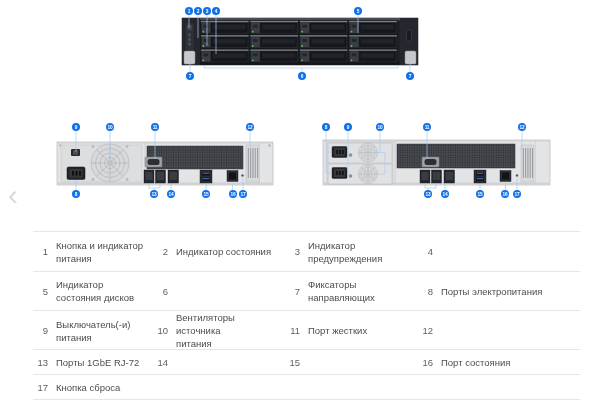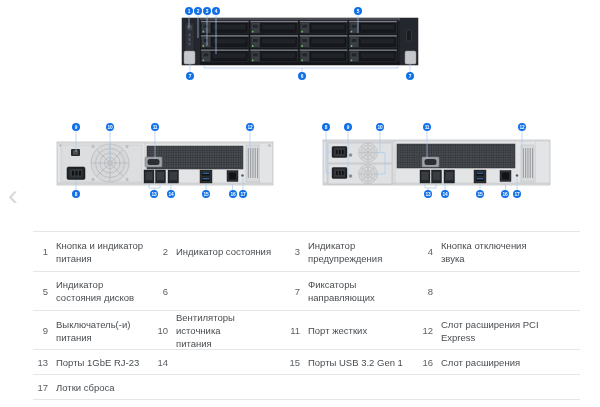--- a/index.html
+++ b/index.html
@@ -349,84 +349,80 @@
           <span class="legend-num">2</span>
           <span class="legend-label">Индикатор состояния</span>
         </div>
         <div class="legend-cell">
           <span class="legend-num">3</span>
           <span class="legend-label">Индикатор
 предупреждения</span>
         </div>
         <div class="legend-cell">
           <span class="legend-num">4</span>
-          <span class="legend-label">Кнопка отключения
-звука</span>
         </div>
       </div>
       <div class="legend-row" style="height: 39px;">
         <div class="legend-cell">
           <span class="legend-num">5</span>
           <span class="legend-label">Индикатор
 состояния дисков</span>
         </div>
         <div class="legend-cell">
           <span class="legend-num">6</span>
         </div>
         <div class="legend-cell">
           <span class="legend-num">7</span>
           <span class="legend-label">Фиксаторы
 направляющих</span>
         </div>
         <div class="legend-cell">
           <span class="legend-num">8</span>
+          <span class="legend-label">Порты электропитания</span>
         </div>
       </div>
       <div class="legend-row" style="height: 39px;">
         <div class="legend-cell">
           <span class="legend-num">9</span>
           <span class="legend-label">Выключатель(-и)
 питания</span>
         </div>
         <div class="legend-cell">
           <span class="legend-num">10</span>
           <span class="legend-label">Вентиляторы источника
 питания</span>
         </div>
         <div class="legend-cell">
           <span class="legend-num">11</span>
           <span class="legend-label">Порт жестких</span>
         </div>
         <div class="legend-cell">
           <span class="legend-num">12</span>
-          <span class="legend-label">Слот расширения PCI
-Express</span>
         </div>
       </div>
       <div class="legend-row" style="height: 25px;">
         <div class="legend-cell">
           <span class="legend-num">13</span>
-          <span class="legend-label">Порты 1GbE RJ-23</span>
+          <span class="legend-label">Порты 1GbE RJ-72</span>
         </div>
         <div class="legend-cell">
           <span class="legend-num">14</span>
         </div>
         <div class="legend-cell">
           <span class="legend-num">15</span>
-          <span class="legend-label">Порты USB 3.2 Gen 1</span>
         </div>
         <div class="legend-cell">
           <span class="legend-num">16</span>
-          <span class="legend-label">Слот расширения</span>
+          <span class="legend-label">Порт состояния</span>
         </div>
       </div>
       <div class="legend-row" style="height: 26px;">
         <div class="legend-cell">
           <span class="legend-num">17</span>
-          <span class="legend-label">Лотки сброса</span>
+          <span class="legend-label">Кнопка сброса</span>
         </div>
         <div class="legend-cell"></div>
         <div class="legend-cell"></div>
         <div class="legend-cell"></div>
       </div>
     </div>
 
 </div>
 
 </body></html>

